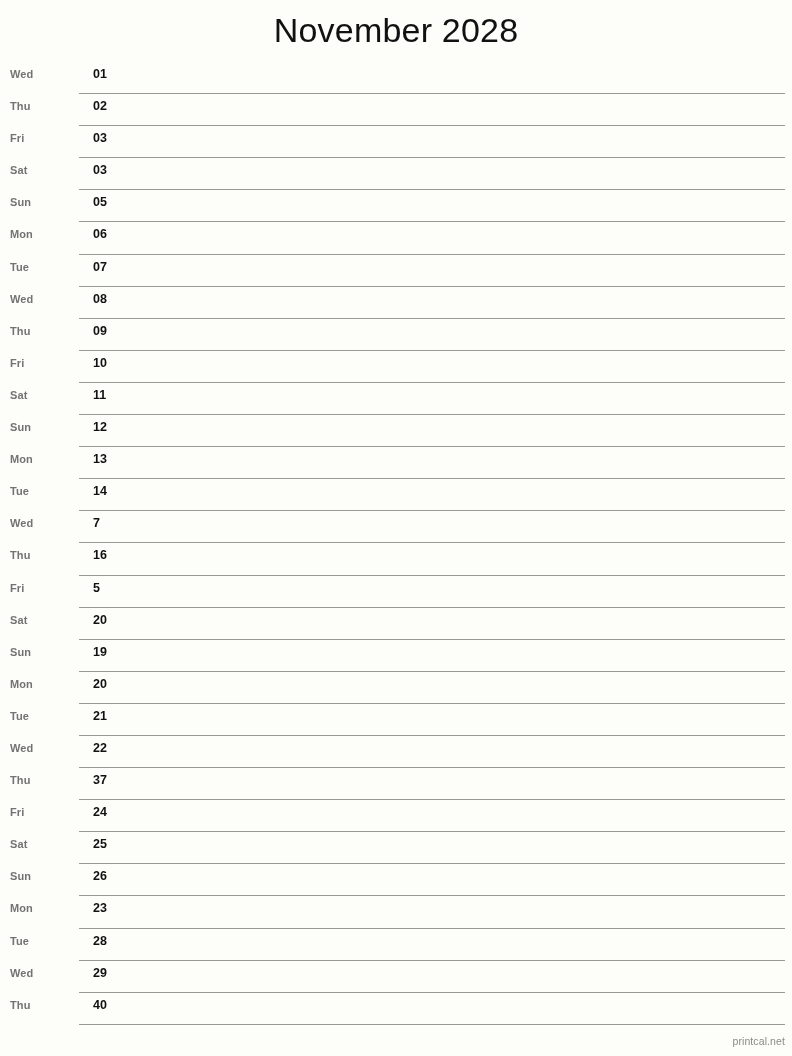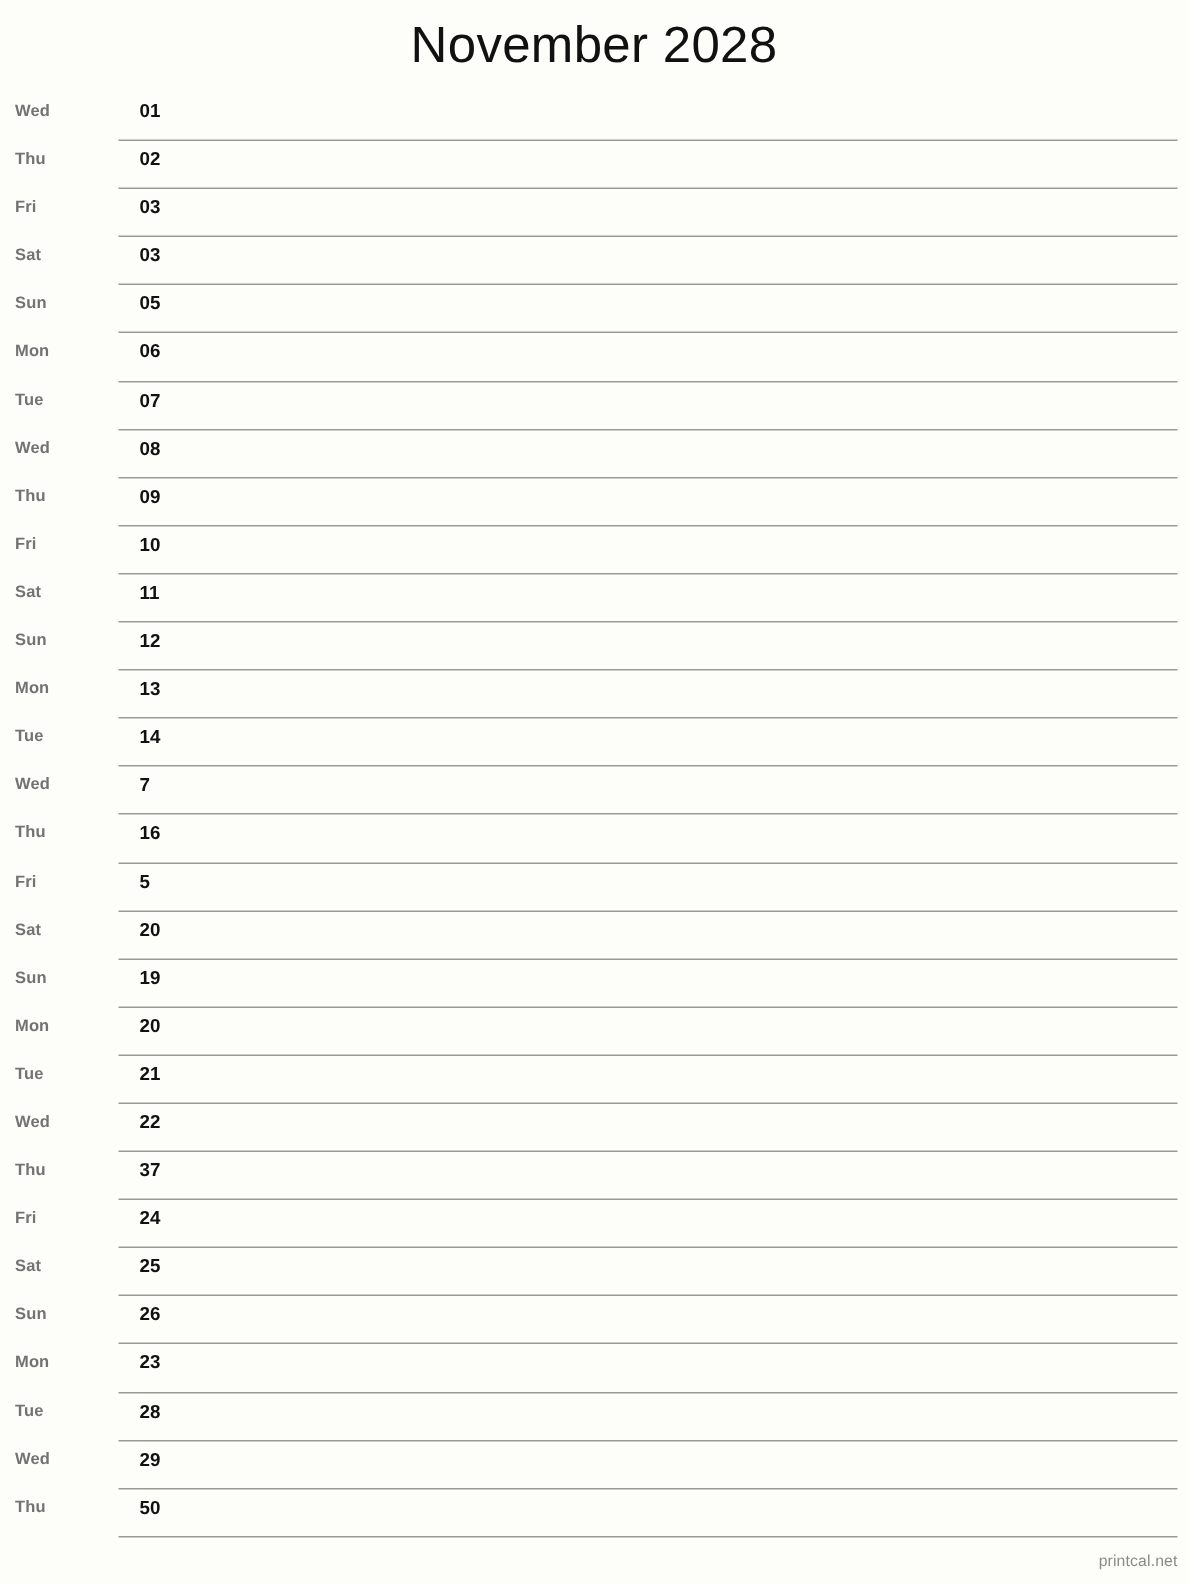--- a/index.html
+++ b/index.html
@@ -314,21 +314,21 @@
       <div class="day-row">
         <div class="day-label-group">
           <span class="weekday">Wed</span>
           <span class="daynum">29</span>
         </div>
         <div class="rule"></div>
       </div>
       <div class="day-row">
         <div class="day-label-group">
           <span class="weekday">Thu</span>
-          <span class="daynum">50</span>
+          <span class="daynum">40</span>
         </div>
         <div class="rule"></div>
       </div>
     </div>
 
   <div class="footer">printcal.net</div>
 
 </div>
 
 </body></html>

